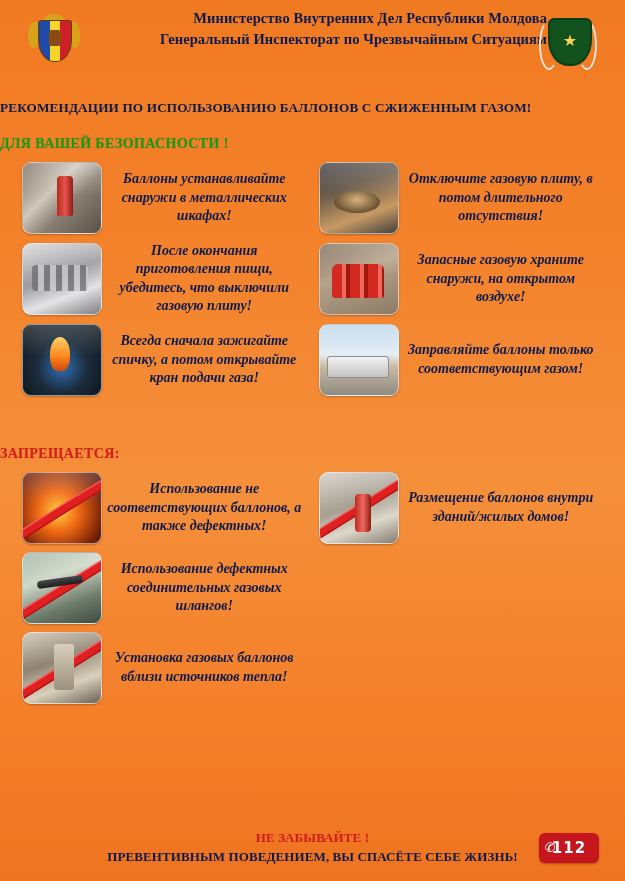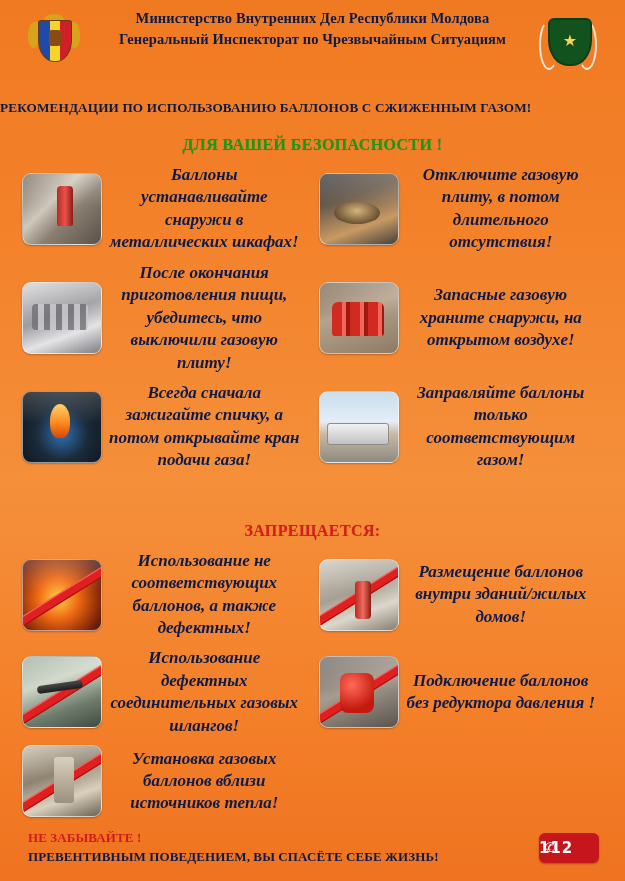--- a/index.html
+++ b/index.html
@@ -31,20 +31,21 @@
   .header-titles {
     margin: 0 78px 0 78px;
   }
   .header-line {
     font-weight: bold;
     font-size: 14.5px;
     color: #0d1b4c;
     line-height: 1.42;
     letter-spacing: 0.1px;
     white-space: nowrap;
+    text-align: right;
   }
   
   .emblem-left {
     position: absolute;
     left: 30px;
     top: 14px;
     width: 48px;
     height: 62px;
   }
   .shield {
@@ -131,23 +132,22 @@
   }
   .subtitle {
     font-weight: bold;
     font-size: 13.2px;
     color: #0d1b4c;
     letter-spacing: 0.15px;
   }
 
   
   .section-heading {
-    text-align: center;
-    font-weight: bold;
-    font-size: 16px;
+    font-weight: bold;
+    font-size: 14px;
     letter-spacing: 0.4px;
   }
   .heading-safety {
     color: #0f9e16;
     margin-top: 20px;
     text-shadow: 0 0 1px rgba(0,0,0,0.18);
   }
   .heading-forbidden {
     color: #d81d1d;
     margin-top: 28px;
@@ -185,21 +185,21 @@
   .photo .sheen {
     position: absolute;
     inset: 0;
     background: linear-gradient(180deg, rgba(255,255,255,0.22), rgba(255,255,255,0) 45%);
     pointer-events: none;
   }
   .cap {
     flex: 1 1 auto;
     font-style: italic;
     font-weight: bold;
-    font-size: 17px;
+    font-size: 14px;
     line-height: 1.32;
     color: #0d1b4c;
     text-align: center;
     padding: 0 4px;
   }
   .ban {
     position: absolute;
     left: -12%;
     top: 46%;
     width: 124%;
@@ -269,21 +269,21 @@
     content:""; position:absolute; left:20%; top:30%; width:44px; height:26px;
     background: repeating-linear-gradient(45deg,#3a3a3c 0 5px,#8a8a8d 5px 10px); border-radius:5px; opacity:.85;
   }
 
   
   .footer {
     position: absolute;
     left: 0;
     right: 0;
     bottom: 14px;
-    padding-left: 28px;
+    text-align: center;
   }
   .footer-line {
     font-weight: bold;
     font-size: 13px;
     color: #0d1b4c;
     line-height: 1.45;
     letter-spacing: 0.1px;
   }
   .footer-line.alert { color: #cf1c1c; }
   .emergency-badge {
@@ -420,27 +420,20 @@
     </div>
 
     <div class="row">
       <div class="cell left-cell">
         <div class="photo ph-hose">
             <div class="sheen"></div>
             <div class="ban"></div>
           </div>
         <div class="cap">Использование дефектных соединительных газовых шлангов!</div>
       </div>
-      <div class="cell right-cell">
-        <div class="photo ph-redtank">
-            <div class="sheen"></div>
-            <div class="ban"></div>
-          </div>
-        <div class="cap">Подключение баллонов без редуктора давления !</div>
-      </div>
     </div>
 
     <div class="row">
       <div class="cell left-cell">
         <div class="photo ph-heater">
             <div class="sheen"></div>
             <div class="ban"></div>
           </div>
         <div class="cap">Установка газовых баллонов вблизи источников тепла!</div>
       </div>

